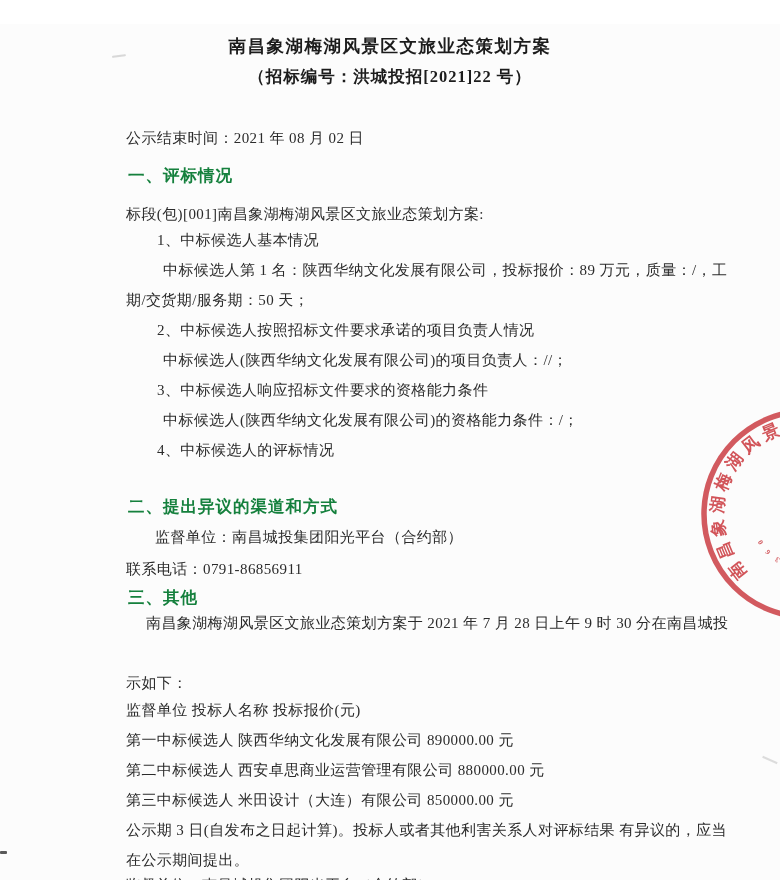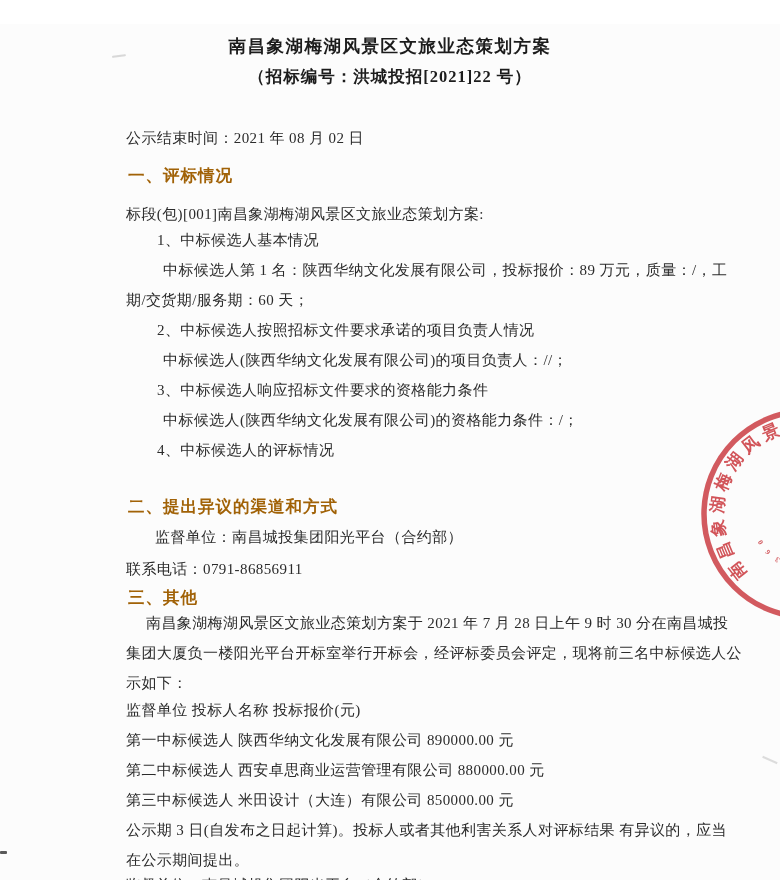--- a/index.html
+++ b/index.html
@@ -28,21 +28,21 @@
     font-size:17.5px;font-weight:bold;
     letter-spacing:1.5px;color:#1c1c1c;
   }
   .subtitle{
     left:0;right:0;top:43px;
     text-align:center;
     font-size:16.5px;font-weight:bold;
     letter-spacing:1px;color:#1c1c1c;
   }
   .h{
-    font-size:16.5px;font-weight:bold;color:#a16207;letter-spacing:1px;
+    font-size:16.5px;font-weight:bold;color:#15803d;letter-spacing:1px;
   }
   
   .x-body{left:126px;}
   .x-num{left:157px;}
   .x-sub{left:163px;}
   .x-ind{left:146px;}
   .x-sup{left:155px;}
   
   .bottom-strip{
     position:absolute;left:0;right:0;bottom:0;height:7px;
@@ -76,34 +76,33 @@
 <div class="page">
 
   <div class="ln title">南昌象湖梅湖风景区文旅业态策划方案</div>
   <div class="ln subtitle">（招标编号：洪城投招[2021]22 号）</div>
   <div class="ln x-body" style="top:104px">公示结束时间：2021 年 08 月 02 日</div>
 
   <div class="ln h" style="left:128px;top:142px">一、评标情况</div>
   <div class="ln x-body" style="top:180px">标段(包)[001]南昌象湖梅湖风景区文旅业态策划方案:</div>
   <div class="ln x-num" style="top:206px">1、中标候选人基本情况</div>
   <div class="ln x-sub" style="top:236px">中标候选人第 1 名：陕西华纳文化发展有限公司，投标报价：89 万元，质量：/，工</div>
-  <div class="ln x-body" style="top:266px">期/交货期/服务期：60 天；</div>
+  <div class="ln x-body" style="top:266px">期/交货期/服务期：50 天；</div>
   <div class="ln x-num" style="top:296px">2、中标候选人按照招标文件要求承诺的项目负责人情况</div>
   <div class="ln x-sub" style="top:326px">中标候选人(陕西华纳文化发展有限公司)的项目负责人：//；</div>
   <div class="ln x-num" style="top:356px">3、中标候选人响应招标文件要求的资格能力条件</div>
   <div class="ln x-sub" style="top:386px">中标候选人(陕西华纳文化发展有限公司)的资格能力条件：/；</div>
   <div class="ln x-num" style="top:416px">4、中标候选人的评标情况</div>
 
   <div class="ln h" style="left:128px;top:473px">二、提出异议的渠道和方式</div>
   <div class="ln x-sup" style="top:503px">监督单位：南昌城投集团阳光平台（合约部）</div>
   <div class="ln x-body" style="top:535px">联系电话：0791-86856911</div>
 
   <div class="ln h" style="left:128px;top:564px">三、其他</div>
   <div class="ln x-ind" style="top:589px">南昌象湖梅湖风景区文旅业态策划方案于 2021 年 7 月 28 日上午 9 时 30 分在南昌城投</div>
-  <div class="ln x-body" style="top:619px">集团大厦负一楼阳光平台开标室举行开标会，经评标委员会评定，现将前三名中标候选人公</div>
   <div class="ln x-body" style="top:649px">示如下：</div>
   <div class="ln x-body" style="top:676px">监督单位 投标人名称 投标报价(元)</div>
   <div class="ln x-body" style="top:706px">第一中标候选人 陕西华纳文化发展有限公司 890000.00 元</div>
   <div class="ln x-body" style="top:736px">第二中标候选人 西安卓思商业运营管理有限公司 880000.00 元</div>
   <div class="ln x-body" style="top:766px">第三中标候选人 米田设计（大连）有限公司 850000.00 元</div>
   <div class="ln x-body" style="top:796px">公示期 3 日(自发布之日起计算)。投标人或者其他利害关系人对评标结果 有异议的，应当</div>
   <div class="ln x-body" style="top:826px">在公示期间提出。</div>
   <div class="ln" style="left:125px;top:851px">监督单位：南昌城投集团阳光平台（合约部）</div>
 
   <svg class="seal" width="80" height="214" viewBox="700 383 80 214">

